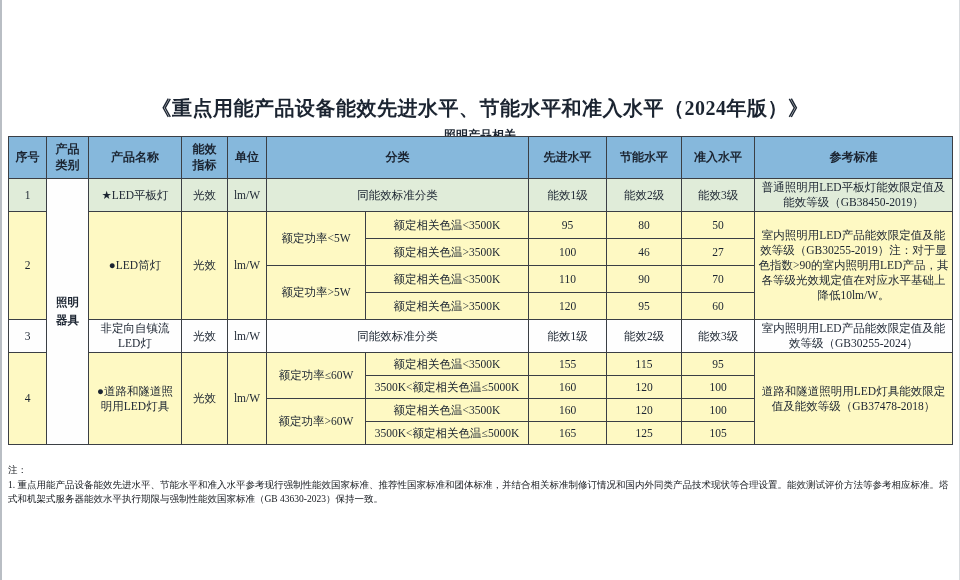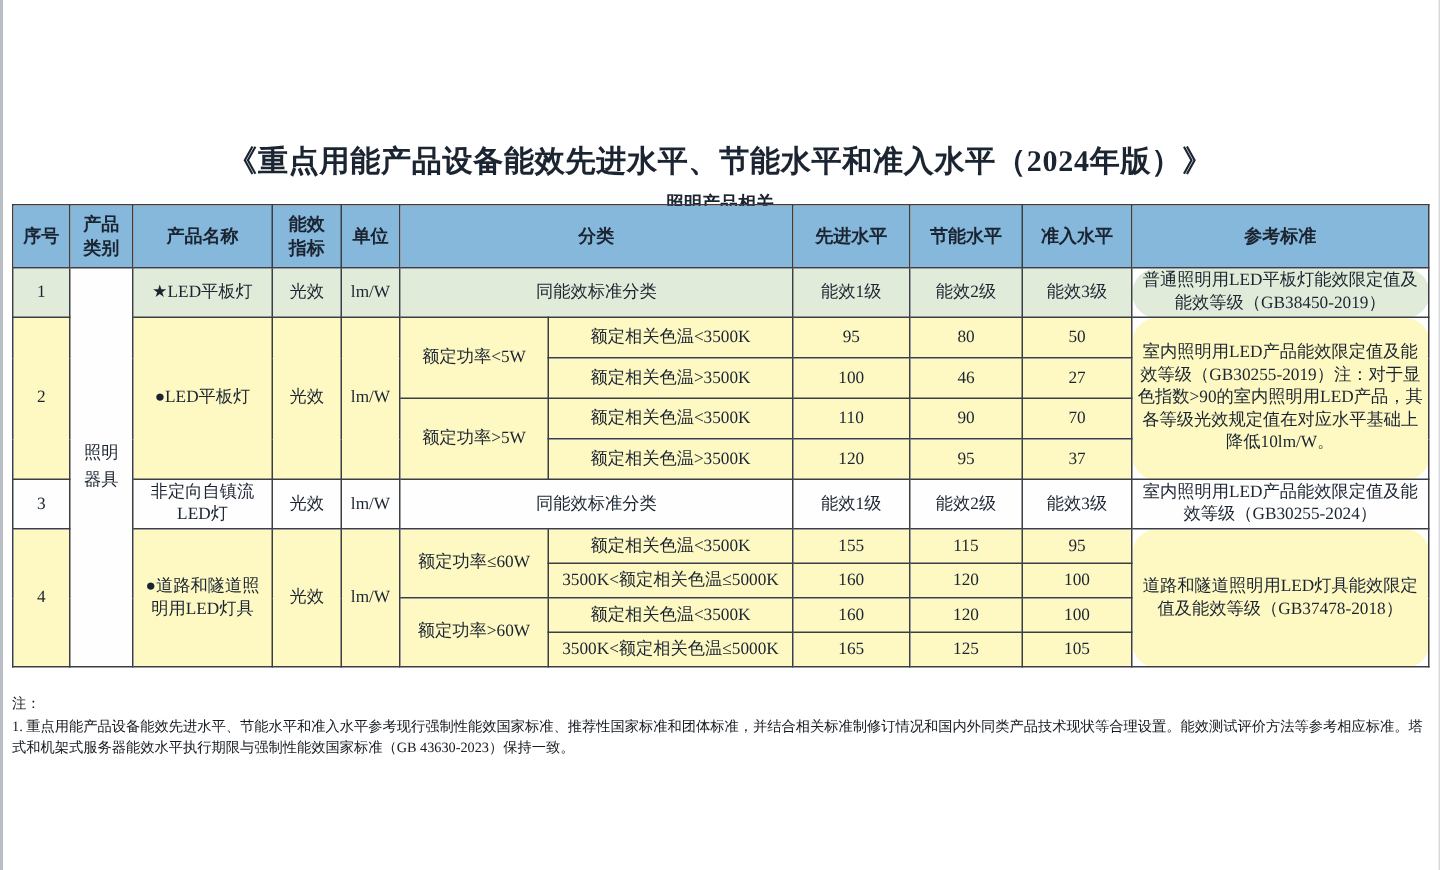--- a/index.html
+++ b/index.html
@@ -31,22 +31,22 @@
     padding: 1px 3px;
     font-size: 11.5px;
     line-height: 1.3;
     overflow: hidden;
   }
   table.eff th { font-weight: bold; font-size: 12px; padding: 2px 6px; }
   .bg-blue   { background: #86b8dc; }
   .bg-green  { background: #e0ecd9; }
   .bg-yellow { background: #fef9c3; }
   .bg-white  { background: #fefefe; }
-  td.ref { text-align: left; padding: 2px 6px; font-size: 11px; line-height: 1.45; border-radius: 16px; }
-  td.cat-cell div { width: 26px; margin: 16px auto; line-height: 1.5; }
+  td.ref { text-align: left; padding: 2px 6px; font-size: 11px; line-height: 1.45; }
+  td.cat-cell div { width: 26px; margin: 16px auto; line-height: 1.5; font-weight: bold; }
   tr.hrow   { height: 42px; }
   tr.r-std  { height: 33px; }
   tr.r-sub2 { height: 27px; }
   tr.r-sub4 { height: 23px; }
 
   .notes { position: absolute; left: 8px; top: 463px; width: 946px; font-size: 9.5px; line-height: 14.5px; color: #14181d; }
   .notes .note-line { margin: 0; }
 </style>
 </head>
 <body>
@@ -98,21 +98,21 @@
     <td class="bg-green">lm/W</td>
     <td class="bg-green" colspan="2">同能效标准分类</td>
     <td class="bg-green">能效1级</td>
     <td class="bg-green">能效2级</td>
     <td class="bg-green">能效3级</td>
     <td class="bg-green ref">普通照明用LED平板灯能效限定值及能效等级（GB38450-2019）</td>
   </tr>
 
   <tr class="r-sub2">
     <td class="bg-yellow" rowspan="4">2</td>
-    <td class="bg-yellow" rowspan="4">●LED平板灯</td>
+    <td class="bg-yellow" rowspan="4">●LED筒灯</td>
     <td class="bg-yellow" rowspan="4">光效</td>
     <td class="bg-yellow" rowspan="4">lm/W</td>
     <td class="bg-yellow" rowspan="2">额定功率&lt;5W</td>
     <td class="bg-yellow">额定相关色温&lt;3500K</td>
     <td class="bg-yellow">95</td>
     <td class="bg-yellow">80</td>
     <td class="bg-yellow">50</td>
     <td class="bg-yellow ref" rowspan="4">室内照明用LED产品能效限定值及能效等级（GB30255-2019）注：对于显色指数&gt;90的室内照明用LED产品，其各等级光效规定值在对应水平基础上降低10lm/W。</td>
   </tr>
   <tr class="r-sub2">
@@ -125,21 +125,21 @@
     <td class="bg-yellow" rowspan="2">额定功率&gt;5W</td>
     <td class="bg-yellow">额定相关色温&lt;3500K</td>
     <td class="bg-yellow">110</td>
     <td class="bg-yellow">90</td>
     <td class="bg-yellow">70</td>
   </tr>
   <tr class="r-sub2">
     <td class="bg-yellow">额定相关色温&gt;3500K</td>
     <td class="bg-yellow">120</td>
     <td class="bg-yellow">95</td>
-    <td class="bg-yellow">37</td>
+    <td class="bg-yellow">60</td>
   </tr>
 
   <tr class="r-std">
     <td class="bg-white">3</td>
     <td class="bg-white">非定向自镇流LED灯</td>
     <td class="bg-white">光效</td>
     <td class="bg-white">lm/W</td>
     <td class="bg-white" colspan="2">同能效标准分类</td>
     <td class="bg-white">能效1级</td>
     <td class="bg-white">能效2级</td>

